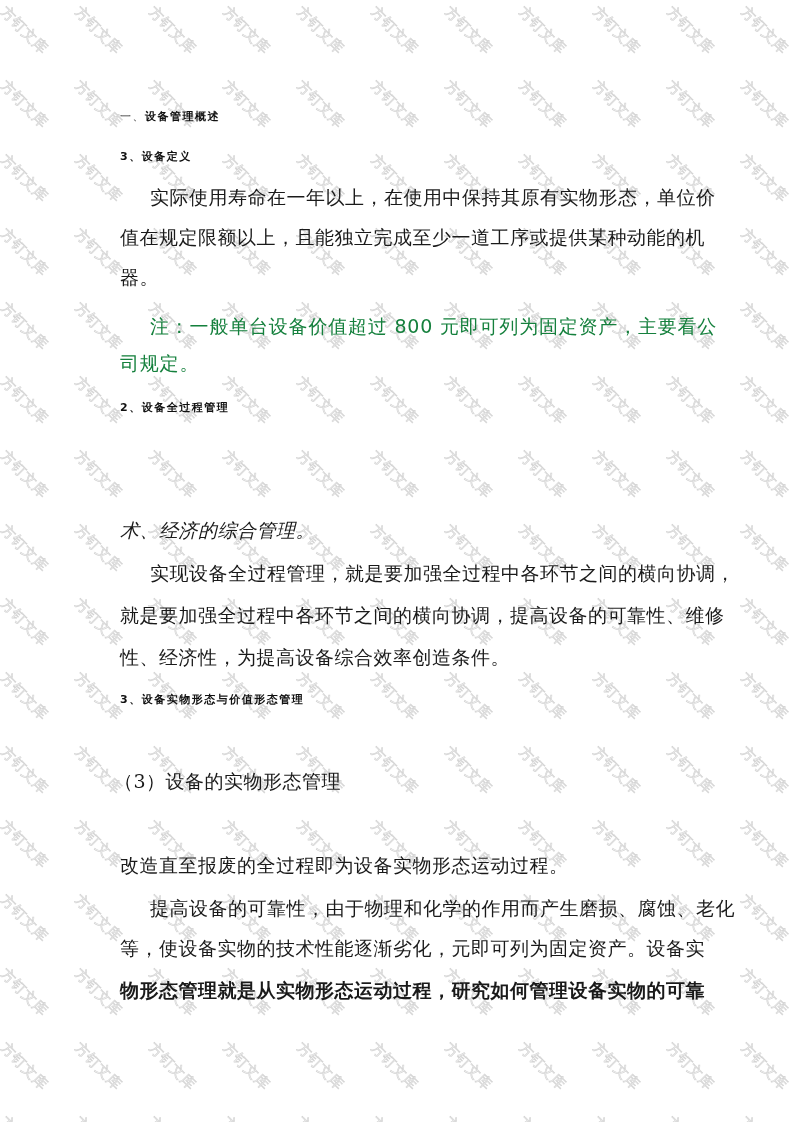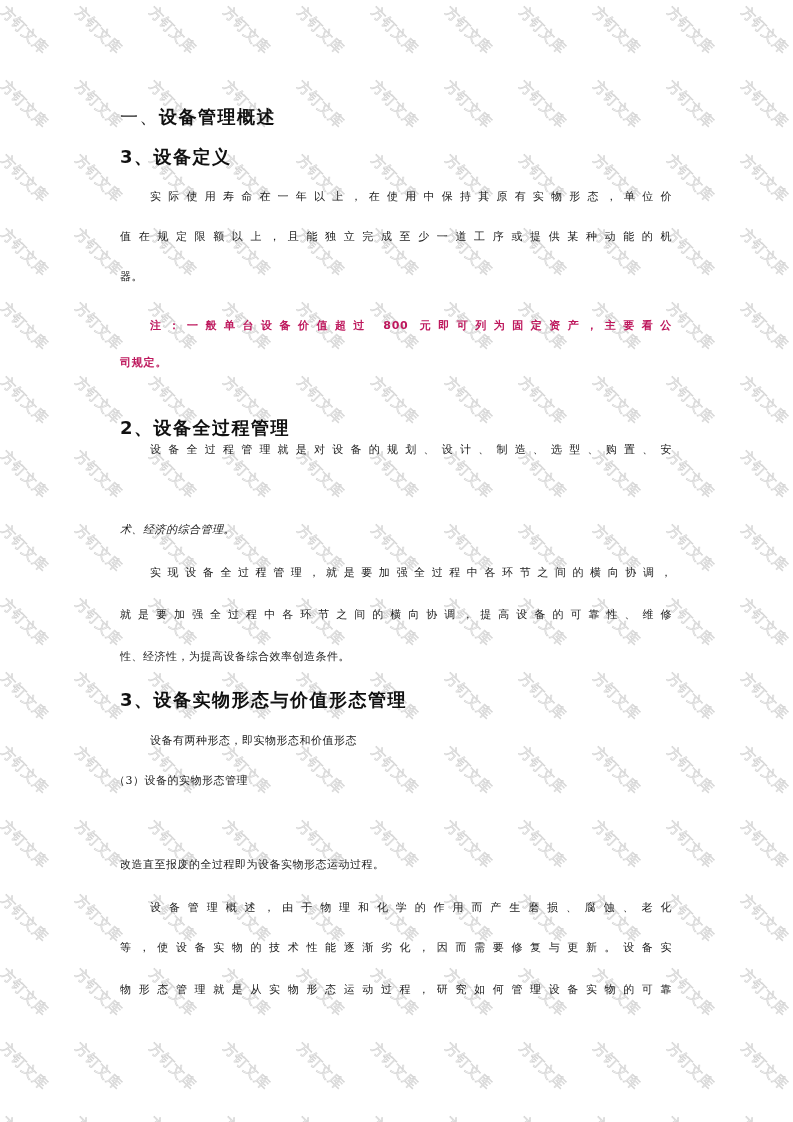--- a/index.html
+++ b/index.html
@@ -27,54 +27,54 @@
       left: 0; top: 0;
       width: 793px; height: 1122px;
       z-index: 1;
     }
     .line {
       position: absolute;
       left: 120px;
       width: 552px;
       height: 22px;
       line-height: 22px;
-      font-size: 11px;
+      font-size: 19px;
       white-space: nowrap;
       text-align: justify;
       text-align-last: justify;
       letter-spacing: 0.5px;
     }
     .line.last {
       text-align-last: left;
     }
     .line.indent {
       left: 150px;
       width: 522px;
     }
     .line.paren {
       left: 114px;
     }
     .heading {
       font-family: "DejaVu Sans", "Liberation Sans", sans-serif;
       font-weight: bold;
-      font-size: 18px;
+      font-size: 11px;
       letter-spacing: 1.5px;
       text-align: right;
       text-align-last: left;
       color: #111111;
     }
     .heading .num-plain {
       font-weight: normal;
       font-family: "DejaVu Serif", "Liberation Serif", serif;
       color: #222222;
     }
     .note {
       font-family: "DejaVu Sans", "Liberation Sans", sans-serif;
-      font-weight: bold;
-      color: #be185d;
+      font-weight: normal;
+      color: #15803d;
       letter-spacing: 0.8px;
     }
   </style>
 </head>
 <body>
 
 <svg class="watermark-layer" xmlns="http://www.w3.org/2000/svg" width="793" height="1122">
   <defs>
     <pattern id="wm" x="0" y="0" width="74" height="74" patternUnits="userSpaceOnUse">
       <text id="wm-text" x="4" y="14" font-size="14.5" font-family="DejaVu Sans, Liberation Sans, sans-serif" fill="none" stroke="#d4d4d4" stroke-width="0.7" transform="rotate(45 4 8)" letter-spacing="0.5">方钉文库</text>
@@ -91,34 +91,32 @@
 
   <div class="line heading" style="top:146px;">3、设备定义</div>
 
   <div class="line indent" style="top:186px;">实际使用寿命在一年以上，在使用中保持其原有实物形态，单位价</div>
   <div class="line" style="top:226px;">值在规定限额以上，且能独立完成至少一道工序或提供某种动能的机</div>
   <div class="line last" style="top:266px;">器。</div>
 
   <div class="line indent note" style="top:315px;">注：一般单台设备价值超过 800 元即可列为固定资产，主要看公</div>
   <div class="line note last" style="top:352px;">司规定。</div>
 
-  <div class="line heading" style="top:397px;margin-top:20px;">2、设备全过程管理</div>
+  <div class="line heading" style="top:397px;">2、设备全过程管理</div>
 
-  <div class="line indent" style="top:439px;">设备全过程管理就是对设备的规划、设计、制造、选型、购置、安</div>
   <div class="line last" style="top:519px;font-style:italic;">术、经济的综合管理。</div>
 
   <div class="line indent" style="top:562px;">实现设备全过程管理，就是要加强全过程中各环节之间的横向协调，</div>
   <div class="line" style="top:604px;">就是要加强全过程中各环节之间的横向协调，提高设备的可靠性、维修</div>
   <div class="line last" style="top:646px;">性、经济性，为提高设备综合效率创造条件。</div>
 
   <div class="line heading" style="top:689px;">3、设备实物形态与价值形态管理</div>
 
-  <div class="line indent last" style="top:730px;">设备有两种形态，即实物形态和价值形态</div>
 
   <div class="line paren last" style="top:770px;">（3）设备的实物形态管理</div>
 
   <div class="line last" style="top:854px;">改造直至报废的全过程即为设备实物形态运动过程。</div>
 
-  <div class="line indent" style="top:897px;">设备管理概述，由于物理和化学的作用而产生磨损、腐蚀、老化</div>
-  <div class="line" style="top:937px;">等，使设备实物的技术性能逐渐劣化，因而需要修复与更新。设备实</div>
-  <div class="line" style="top:979px;">物形态管理就是从实物形态运动过程，研究如何管理设备实物的可靠</div>
+  <div class="line indent" style="top:897px;">提高设备的可靠性，由于物理和化学的作用而产生磨损、腐蚀、老化</div>
+  <div class="line" style="top:937px;">等，使设备实物的技术性能逐渐劣化，元即可列为固定资产。设备实</div>
+  <div class="line" style="top:979px;font-weight:bold;">物形态管理就是从实物形态运动过程，研究如何管理设备实物的可靠</div>
 
 </div>
 
 </body></html>

